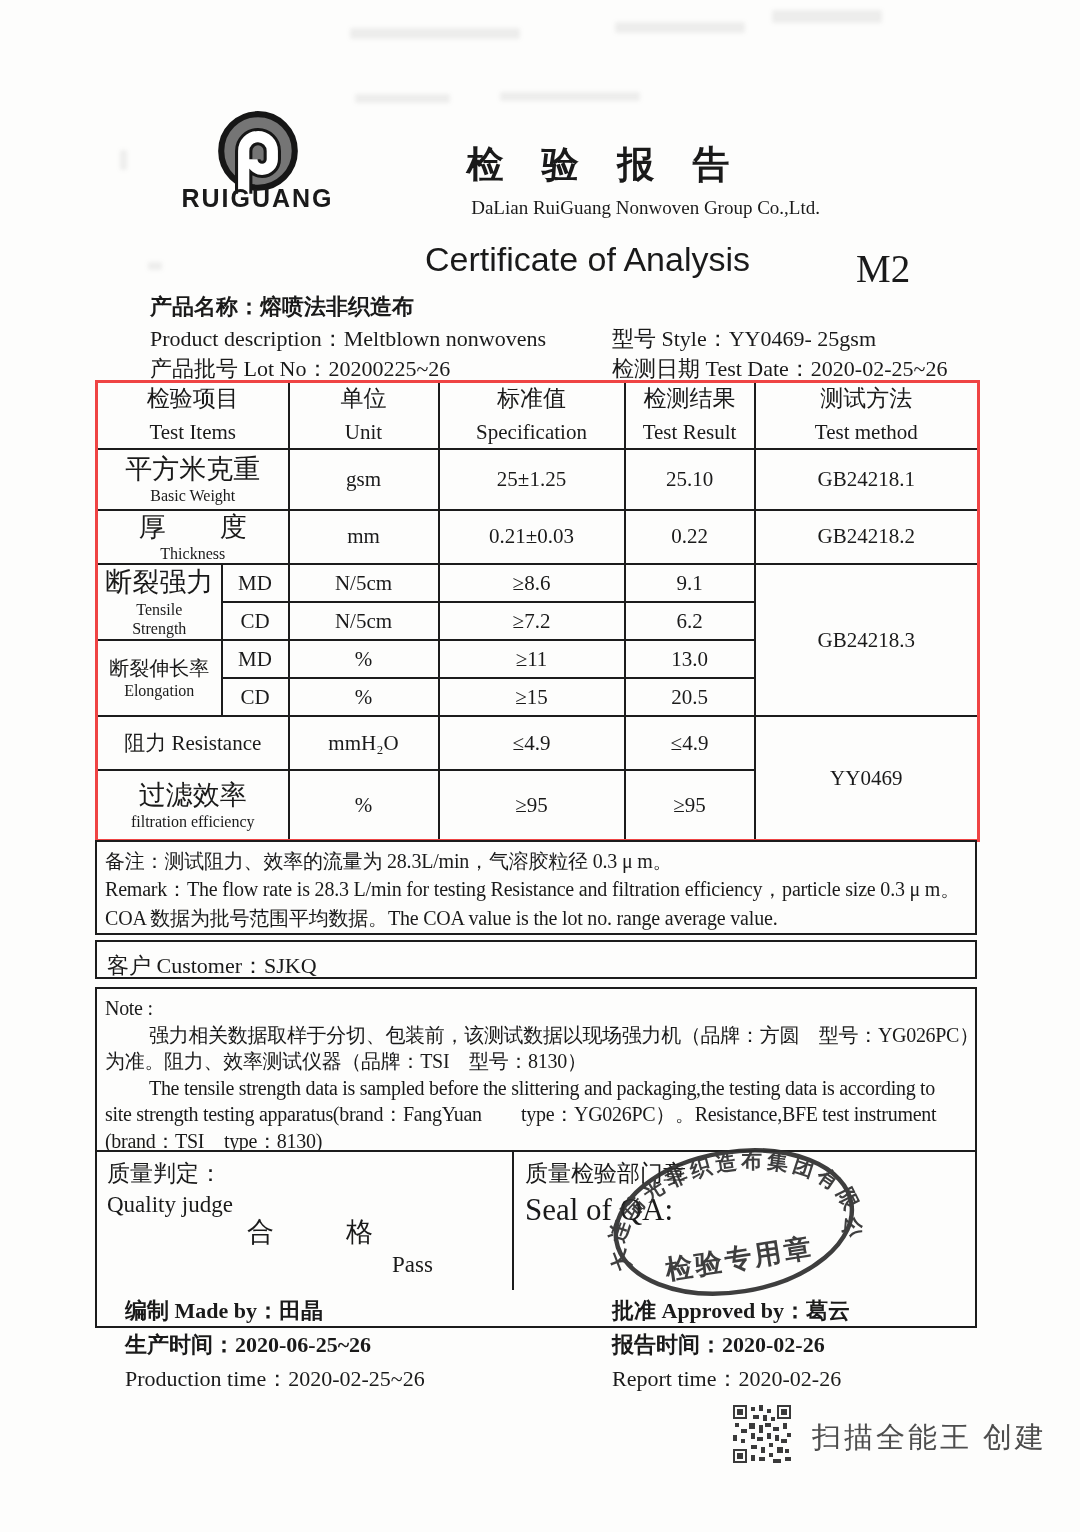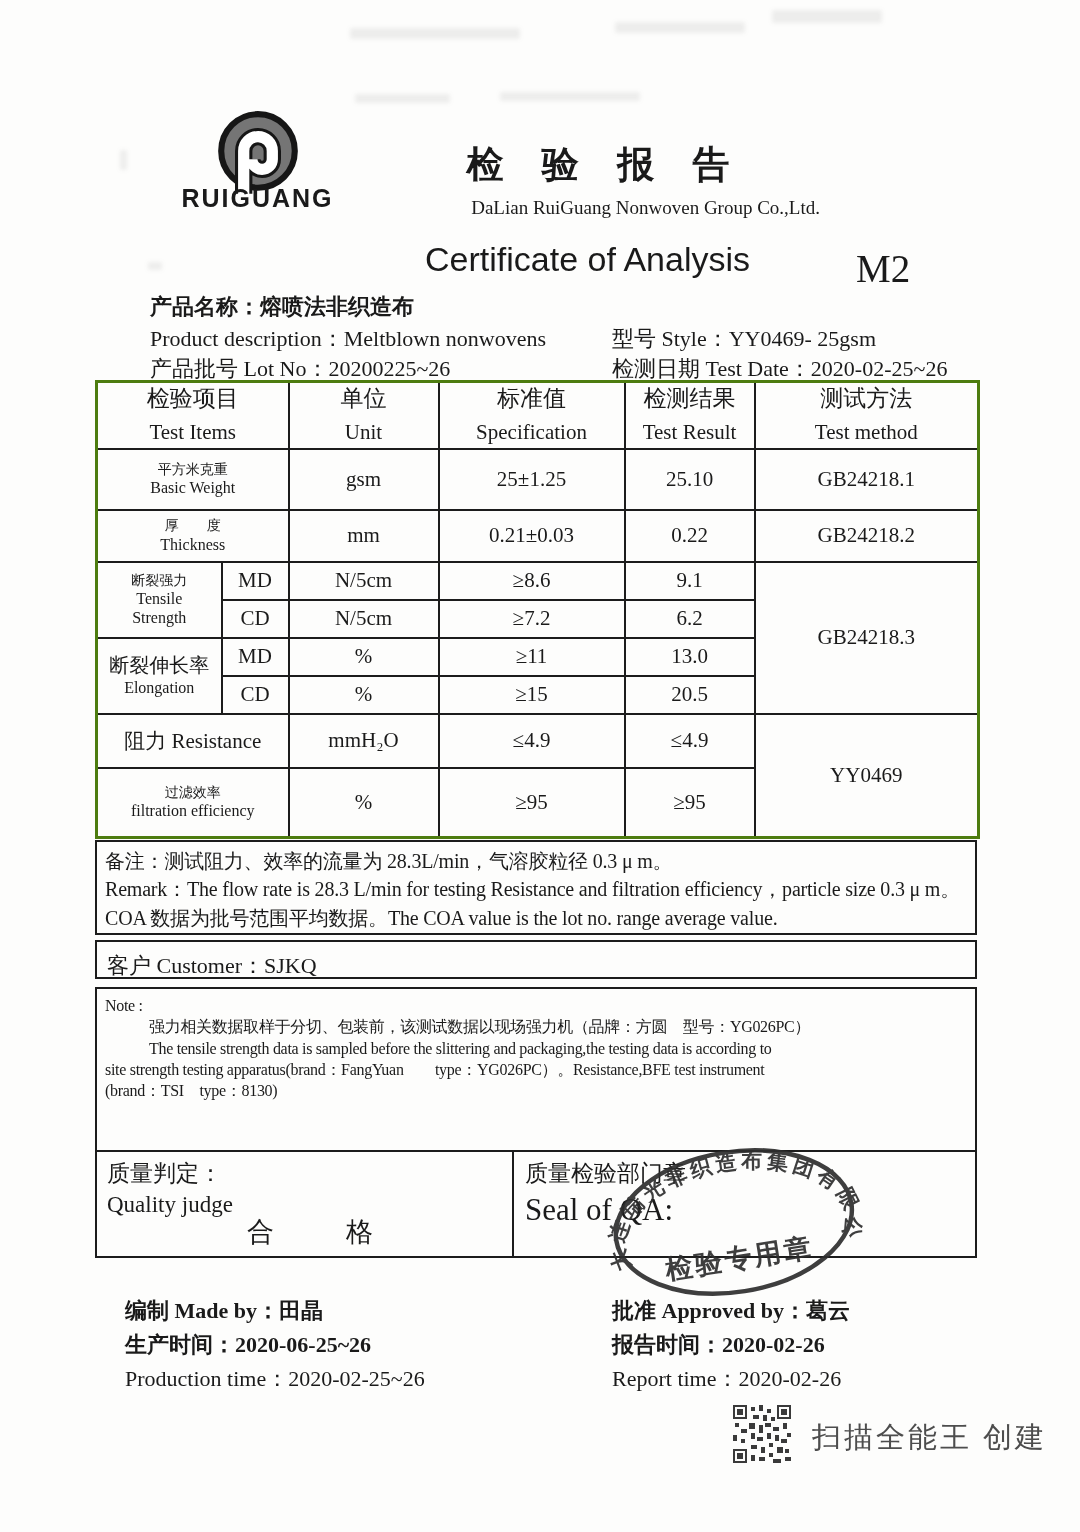--- a/index.html
+++ b/index.html
@@ -30,43 +30,43 @@
   .coa-title { left: 425px; top: 240px; font-size: 34px; }
   .doc-code { left: 856px; top: 246px; font-size: 39px; }
 
   
   .prod-line { font-size: 22px; white-space: nowrap; }
 
   
   table.coa {
     position: absolute; left: 95px; top: 380px; width: 882px;
     border-collapse: collapse; table-layout: fixed;
-    border: 3px solid #4d7c0f;
+    border: 3px solid #ef4444;
   }
   table.coa td {
     border: 2px solid #1c1c1c;
     text-align: center; vertical-align: middle;
     padding: 0 2px;
     font-size: 21px;
   }
-  .cell-zh { font-size: 14px; line-height: 1.25; }
+  .cell-zh { font-size: 27px; line-height: 1.25; }
   .cell-en { font-size: 16px; line-height: 1.2; }
   .hdr .cell-zh { font-size: 23px; margin-bottom: 6px; }
   .hdr .cell-en { font-size: 21px; }
 
   
   .box { position: absolute; left: 95px; width: 882px; border: 2px solid #1c1c1c; background: transparent; overflow: hidden; }
   .remark-box { top: 840px; height: 95px; padding: 5px 8px 0 8px; }
   .remark-box div { font-size: 20px; line-height: 1.42; white-space: nowrap; letter-spacing: -0.2px; }
   .customer-box { top: 940px; height: 39px; }
   .customer-box div { font-size: 22px; padding: 9px 0 0 10px; }
   .note-box { top: 987px; height: 165px; padding: 6px 8px 0 8px; }
-  .note-box div { font-size: 16px; line-height: 1.33; white-space: nowrap; letter-spacing: -0.3px; }
+  .note-box div { font-size: 20px; line-height: 1.33; white-space: nowrap; letter-spacing: -0.3px; }
   .indent { text-indent: 44px; }
-  .quality-box { top: 1150px; height: 108px; }
+  .quality-box { top: 1150px; height: 178px; }
   .q-divider { position: absolute; left: 415px; top: -2px; width: 2px; height: 140px; background: #1c1c1c; }
   .q-left-zh { left: 10px; top: 6px; font-size: 23px; }
   .q-left-en { left: 10px; top: 40px; font-size: 23px; }
   .q-verdict-zh { left: 150px; top: 62px; font-size: 27px; letter-spacing: 6px; }
   .q-verdict-en { left: 295px; top: 100px; font-size: 23px; }
   .q-right-zh { left: 428px; top: 6px; font-size: 23px; }
   .q-right-en { left: 428px; top: 40px; font-size: 31px; }
 
   
   .seal { left: 598px; top: 1138px; transform: rotate(-9deg); opacity: 0.92; z-index: 5; }
@@ -221,20 +221,21 @@
     <div>COA 数据为批号范围平均数据。The COA value is the lot no. range average value.</div>
   </div>
 
   <div class="box customer-box">
     <div>客户 Customer：SJKQ</div>
   </div>
 
   <div class="box note-box">
     <div>Note :</div>
     <div class="indent">强力相关数据取样于分切、包装前，该测试数据以现场强力机（品牌：方圆　型号：YG026PC）</div>
+    <div>为准。阻力、效率测试仪器（品牌：TSI　型号：8130）</div>
     <div class="indent">The tensile strength data is sampled before the slittering and packaging,the testing data is according to</div>
     <div>site strength testing apparatus(brand：FangYuan　　type：YG026PC）。Resistance,BFE test instrument</div>
     <div>(brand：TSI　type：8130)</div>
   </div>
 
   <div class="box quality-box">
     <div class="q-divider"></div>
     <div class="abs q-left-zh">质量判定：</div>
     <div class="abs q-left-en">Quality judge</div>
     <div class="abs q-verdict-zh">合　　格</div>

